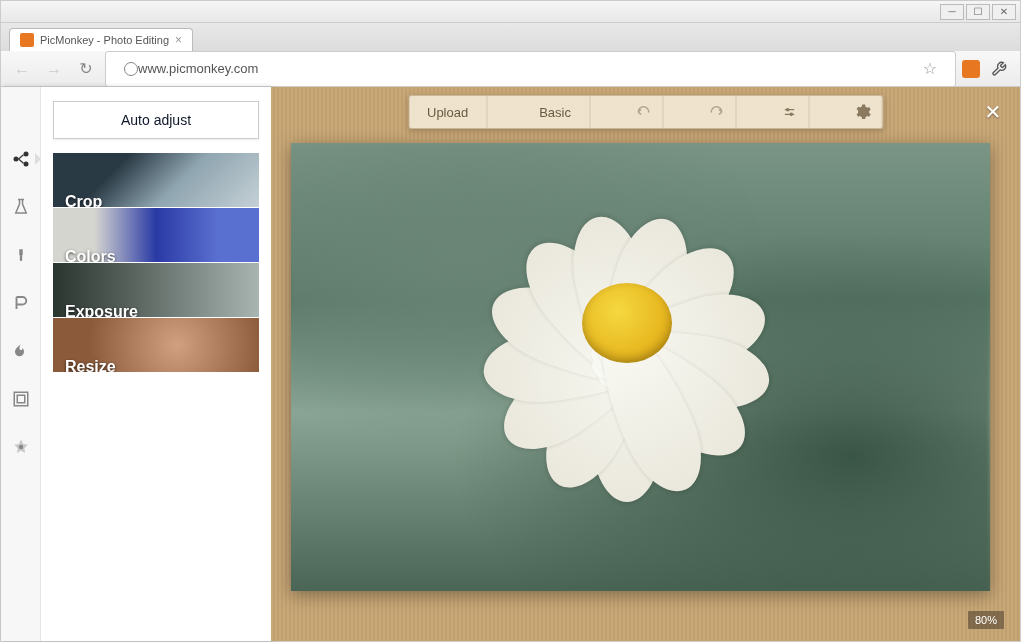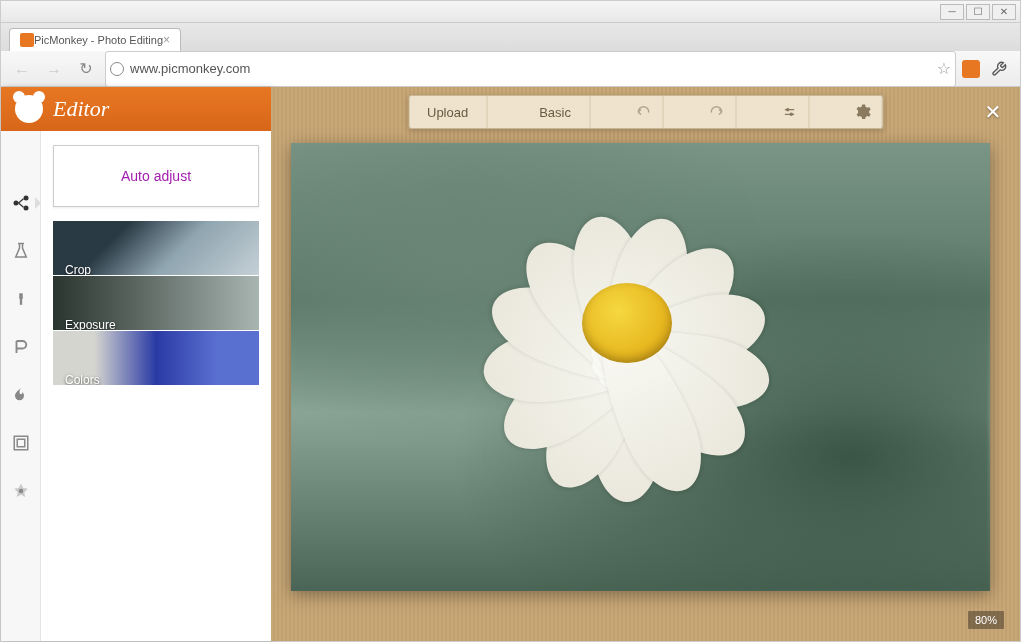--- a/index.html
+++ b/index.html
@@ -3,28 +3,28 @@
   <meta charset="utf-8">
   <style>
     * { margin: 0; padding: 0; box-sizing: border-box; }
     body { font-family: Arial, sans-serif; background: #fff; overflow: hidden; }
     
     
     .browser-chrome { width: 1021px; height: 642px; border: 1px solid #ccc; display: flex; flex-direction: column; }
     .window-controls { height: 22px; background: linear-gradient(#f5f5f5, #e8e8e8); border-bottom: 1px solid #ccc; display: flex; justify-content: flex-end; align-items: center; padding: 0 4px; gap: 2px; }
     .window-btn { width: 24px; height: 16px; border: 1px solid #bbb; background: #f0f0f0; display: flex; align-items: center; justify-content: center; font-size: 10px; color: #666; }
     .tab-bar { height: 28px; background: linear-gradient(#e8e8e8, #dcdcdc); display: flex; align-items: flex-end; padding-left: 8px; }
-    .tab { background: #fff; border: 1px solid #bbb; border-bottom: none; border-radius: 4px 4px 0 0; padding: 4px 10px; display: flex; align-items: center; font-size: 11px; color: #555; }
+    .tab { background: #fff; border: 1px solid #bbb; border-bottom: none; border-radius: 4px 4px 0 0; padding: 4px 10px; display: flex; align-items: center; gap: 6px; font-size: 11px; color: #555; }
     .tab-favicon { width: 14px; height: 14px; background: #e87722; border-radius: 2px; }
     .tab-close { color: #999; font-size: 12px; cursor: pointer; }
     
     .nav-bar { height: 36px; background: linear-gradient(#f8f8f8, #ececec); border-bottom: 1px solid #ccc; display: flex; align-items: center; padding: 0 8px; gap: 6px; }
     .nav-btn { width: 26px; height: 26px; display: flex; align-items: center; justify-content: center; color: #888; font-size: 16px; cursor: pointer; }
     .nav-btn.disabled { color: #ccc; }
-    .url-bar { flex: 1; height: 36px; border: 1px solid #ccc; border-radius: 3px; background: #fff; display: flex; align-items: center; padding: 0 4px; gap: 6px; }
+    .url-bar { flex: 1; height: 36px; border: 1px solid #ccc; border-radius: 3px; background: #fff; display: flex; align-items: center; padding: 0 18px; }
     .globe-icon { width: 14px; height: 14px; border: 1px solid #888; border-radius: 50%; }
     .url-text { flex: 1; font-size: 13px; color: #555; }
     .star-icon { color: #999; font-size: 16px; }
     .ext-icon { width: 18px; height: 18px; }
     .monkey-ext { background: #e87722; border-radius: 3px; }
     .wrench-icon { color: #555; }
     
     
     .app { flex: 1; display: flex; background: #c9a878; }
     
@@ -38,24 +38,24 @@
     .editor-title { color: #fff; font-style: italic; font-size: 22px; font-family: Georgia, serif; }
     
     .sidebar-body { flex: 1; display: flex; }
     .tool-tabs { width: 40px; background: #f7f7f7; border-right: 1px solid #e5e5e5; display: flex; flex-direction: column; align-items: center; padding-top: 60px; gap: 24px; }
     .tool-tab { width: 24px; height: 24px; display: flex; align-items: center; justify-content: center; color: #888; cursor: pointer; }
     .tool-tab.active { color: #333; position: relative; }
     .tool-tab.active::after { content: ''; position: absolute; right: -8px; top: 50%; transform: translateY(-50%); width: 0; height: 0; border-top: 6px solid transparent; border-bottom: 6px solid transparent; border-left: 6px solid #ddd; }
     
     .edit-panel { flex: 1; padding: 14px 12px; }
     .panel-title { color: #999; font-size: 18px; font-weight: normal; margin-bottom: 16px; padding-left: 4px; }
-    .auto-adjust-btn { width: 100%; padding: 22px; background: #fff; border: 1px solid #ccc; color: #a21caf; font-size: 14px; cursor: pointer; margin-bottom: 14px; box-shadow: 0 1px 2px rgba(0,0,0,0.08); }
+    .auto-adjust-btn { width: 100%; padding: 10px; background: #fff; border: 1px solid #ccc; color: #0f172a; font-size: 14px; cursor: pointer; margin-bottom: 14px; box-shadow: 0 1px 2px rgba(0,0,0,0.08); }
     
     .edit-item { height: 54px; position: relative; cursor: pointer; display: flex; align-items: center; padding-left: 12px; overflow: hidden; margin-bottom: 1px; }
-    .edit-item-label { color: #fff; font-size: 12px; text-shadow: 0 1px 3px rgba(0,0,0,0.7); z-index: 1; font-weight: 400; margin-top: 44px; }
+    .edit-item-label { color: #fff; font-size: 16px; text-shadow: 0 1px 3px rgba(0,0,0,0.7); z-index: 1; font-weight: 700; margin-top: 44px; }
     .edit-item-bg { position: absolute; inset: 0; z-index: 0; }
     .bg-crop { background: linear-gradient(135deg, #2a3a45 30%, #8fa5b0 60%, #c5d0d6 100%); }
     .bg-rotate { background: linear-gradient(90deg, #3a3a3a, #5a5a5a 50%, #888 100%); }
     .bg-rotate::after { content: '➔'; position: absolute; right: 20px; top: 50%; transform: translateY(-50%); color: #ddd; font-size: 32px; }
     .bg-exposure { background: linear-gradient(90deg, #2a3530, #5a6560 40%, #a8b5b0 100%); }
     .bg-colors { background: linear-gradient(90deg, #d5d5d0 20%, #2a3aa5 50%, #5a70d0 80%); }
     .bg-sharpen { background: linear-gradient(135deg, #3a5045, #6a8575 60%, #d858c0 90%); }
     .bg-resize { background: radial-gradient(circle at 60% 50%, #d0a080, #8a5a3a 70%); }
     
     
@@ -108,24 +108,20 @@
     <div class="ext-icon monkey-ext"></div>
     <div class="nav-btn wrench-icon">
       <svg width="16" height="16" viewBox="0 0 24 24" fill="none" stroke="currentColor" stroke-width="2">
           <path d="M14.7 6.3a1 1 0 0 0 0 1.4l1.6 1.6a1 1 0 0 0 1.4 0l3.77-3.77a6 6 0 0 1-7.94 7.94l-6.91 6.91a2.12 2.12 0 0 1-3-3l6.91-6.91a6 6 0 0 1 7.94-7.94l-3.76 3.76z"></path>
         </svg>
     </div>
   </div>
 
   <div class="app">
     <div class="sidebar">
-      <div class="sidebar-header">
-        <div class="monkey-logo"></div>
-        <span class="editor-title">Editor</span>
-      </div>
 
       <div class="sidebar-body">
         <div class="tool-tabs">
           <div class="tool-tab active">
             <svg width="20" height="20" viewBox="0 0 24 24" fill="currentColor">
                 <circle cx="6" cy="12" r="3"></circle>
                 <circle cx="18" cy="6" r="3"></circle>
                 <circle cx="18" cy="18" r="3"></circle>
                 <line x1="9" y1="12" x2="15" y2="7" stroke="currentColor" stroke-width="1.5"></line>
                 <line x1="9" y1="12" x2="15" y2="17" stroke="currentColor" stroke-width="1.5"></line>
@@ -168,26 +164,30 @@
         </div>
 
         <div class="edit-panel">
           <button class="auto-adjust-btn">Auto adjust</button>
           
           <div class="edit-item">
             <div class="edit-item-bg bg-crop"></div>
             <span class="edit-item-label">Crop</span>
           </div>
           <div class="edit-item">
+            <div class="edit-item-bg bg-colors"></div>
+            <span class="edit-item-label">Colors</span>
+          </div>
+          <div class="edit-item">
             <div class="edit-item-bg bg-exposure"></div>
             <span class="edit-item-label">Exposure</span>
           </div>
           <div class="edit-item">
-            <div class="edit-item-bg bg-colors"></div>
-            <span class="edit-item-label">Colors</span>
+            <div class="edit-item-bg bg-resize"></div>
+            <span class="edit-item-label">Resize</span>
           </div>
         </div>
       </div>
     </div>
 
     <div class="canvas-area">
       <div class="top-toolbar">
         <div class="toolbar-btn">Upload</div>
         <div class="toolbar-btn">Basic</div>
         <div class="toolbar-icon-btn">

